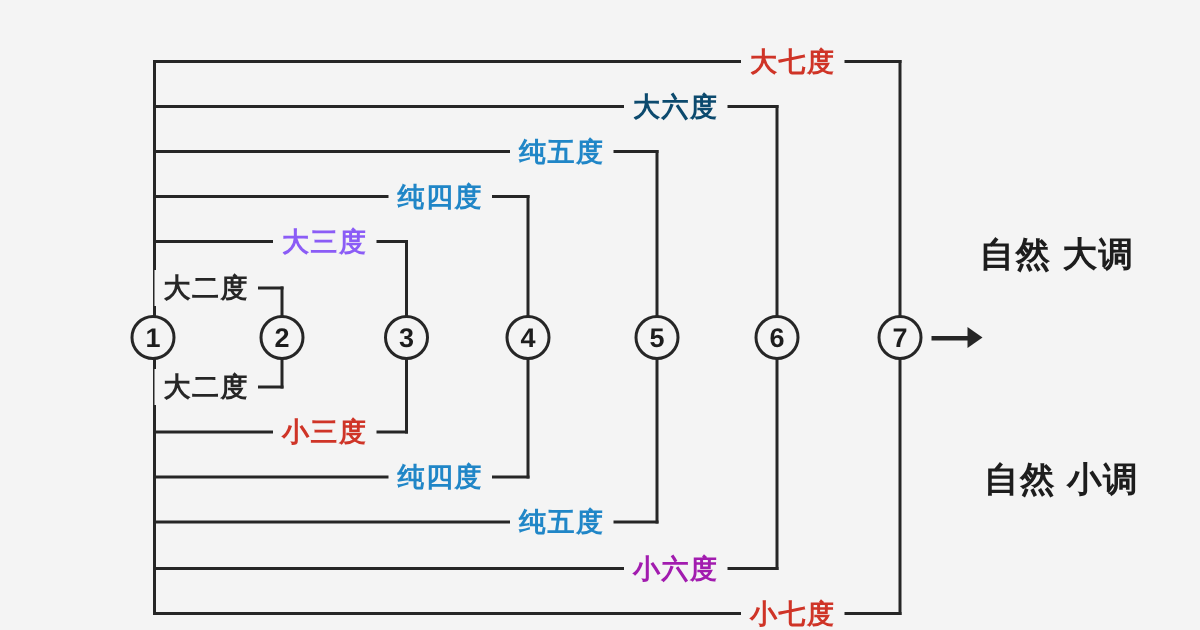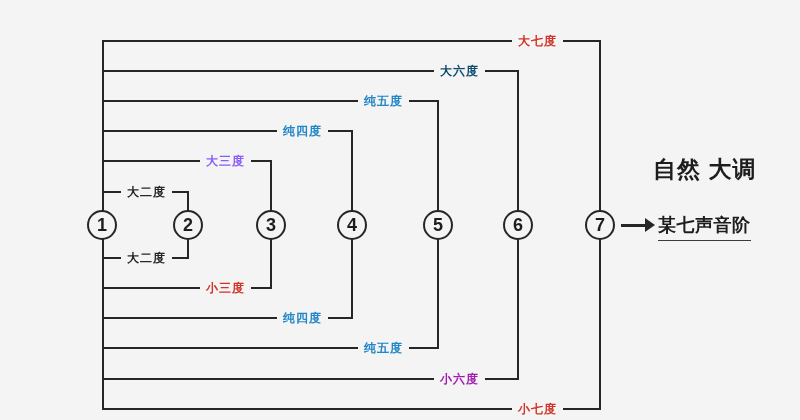--- a/index.html
+++ b/index.html
@@ -6,21 +6,21 @@
   #stage{
     position:relative;
     width:800px;height:420px;
     background:#f4f4f4;
     overflow:hidden;
     font-family:"Liberation Sans","DejaVu Sans",sans-serif;
   }
   .ln{position:absolute;background:#262626;}
   .interval-label{
     position:absolute;
-    font-size:12px;font-weight:bold;
+    font-size:18px;font-weight:bold;
     line-height:24px;height:24px;
     white-space:nowrap;
     padding:0 6px;
     background:#f4f4f4;
     letter-spacing:1px;
   }
   .degree{
     position:absolute;
     width:26px;height:26px;
     border:2.5px solid #262626;
@@ -101,20 +101,20 @@
       <div class="degree" style="left: 173px; top: 210px;">2</div>
       <div class="degree" style="left: 256px; top: 210px;">3</div>
       <div class="degree" style="left: 337px; top: 210px;">4</div>
       <div class="degree" style="left: 423px; top: 210px;">5</div>
       <div class="degree" style="left: 503px; top: 210px;">6</div>
       <div class="degree" style="left: 585px; top: 210px;">7</div>
     </div>
 
   <div id="major-label" class="side-label">自然 大调</div>
 
+  <div id="minor-label" class="side-label">自然 小调</div>
 
   <div id="arrow">
     <span class="shaft"></span>
     <span class="head"></span>
   </div>
 
-  <div id="scale-target">某七声音阶</div>
 </div>
 
 </body></html>

